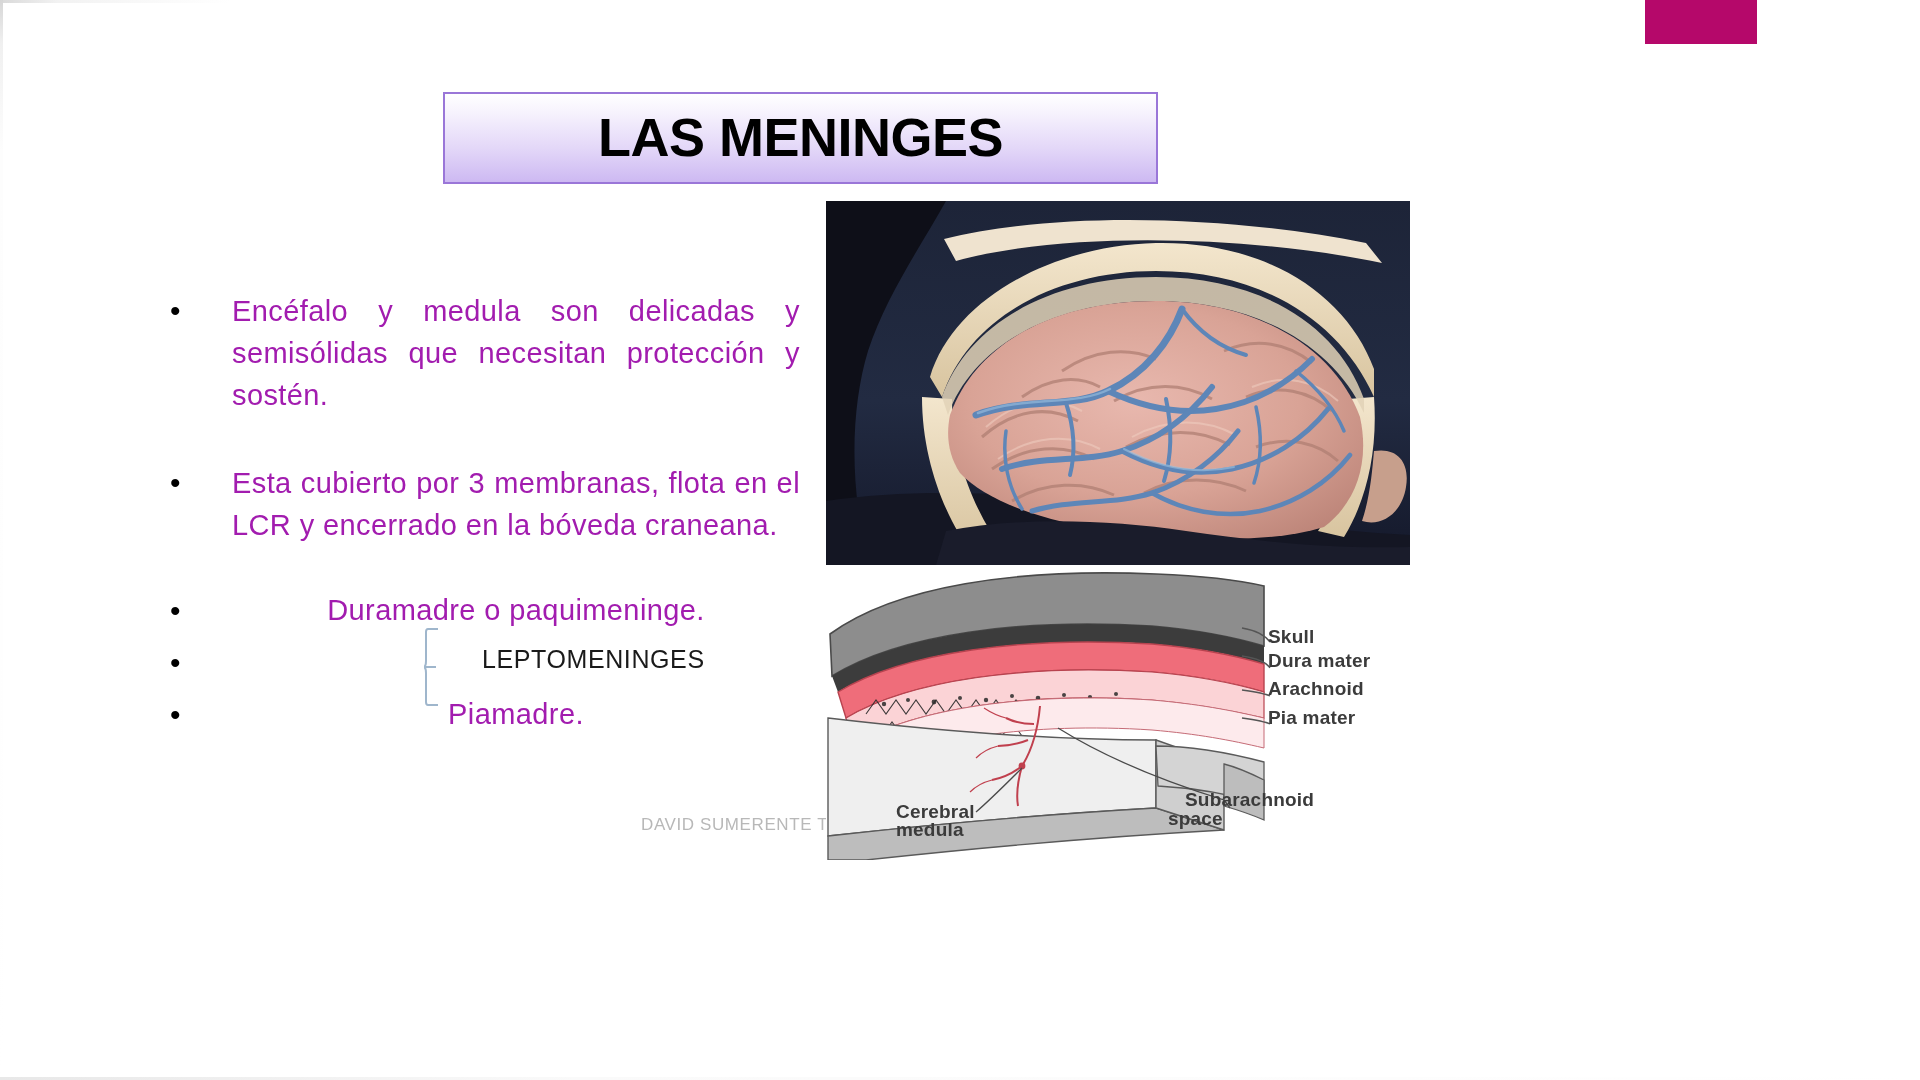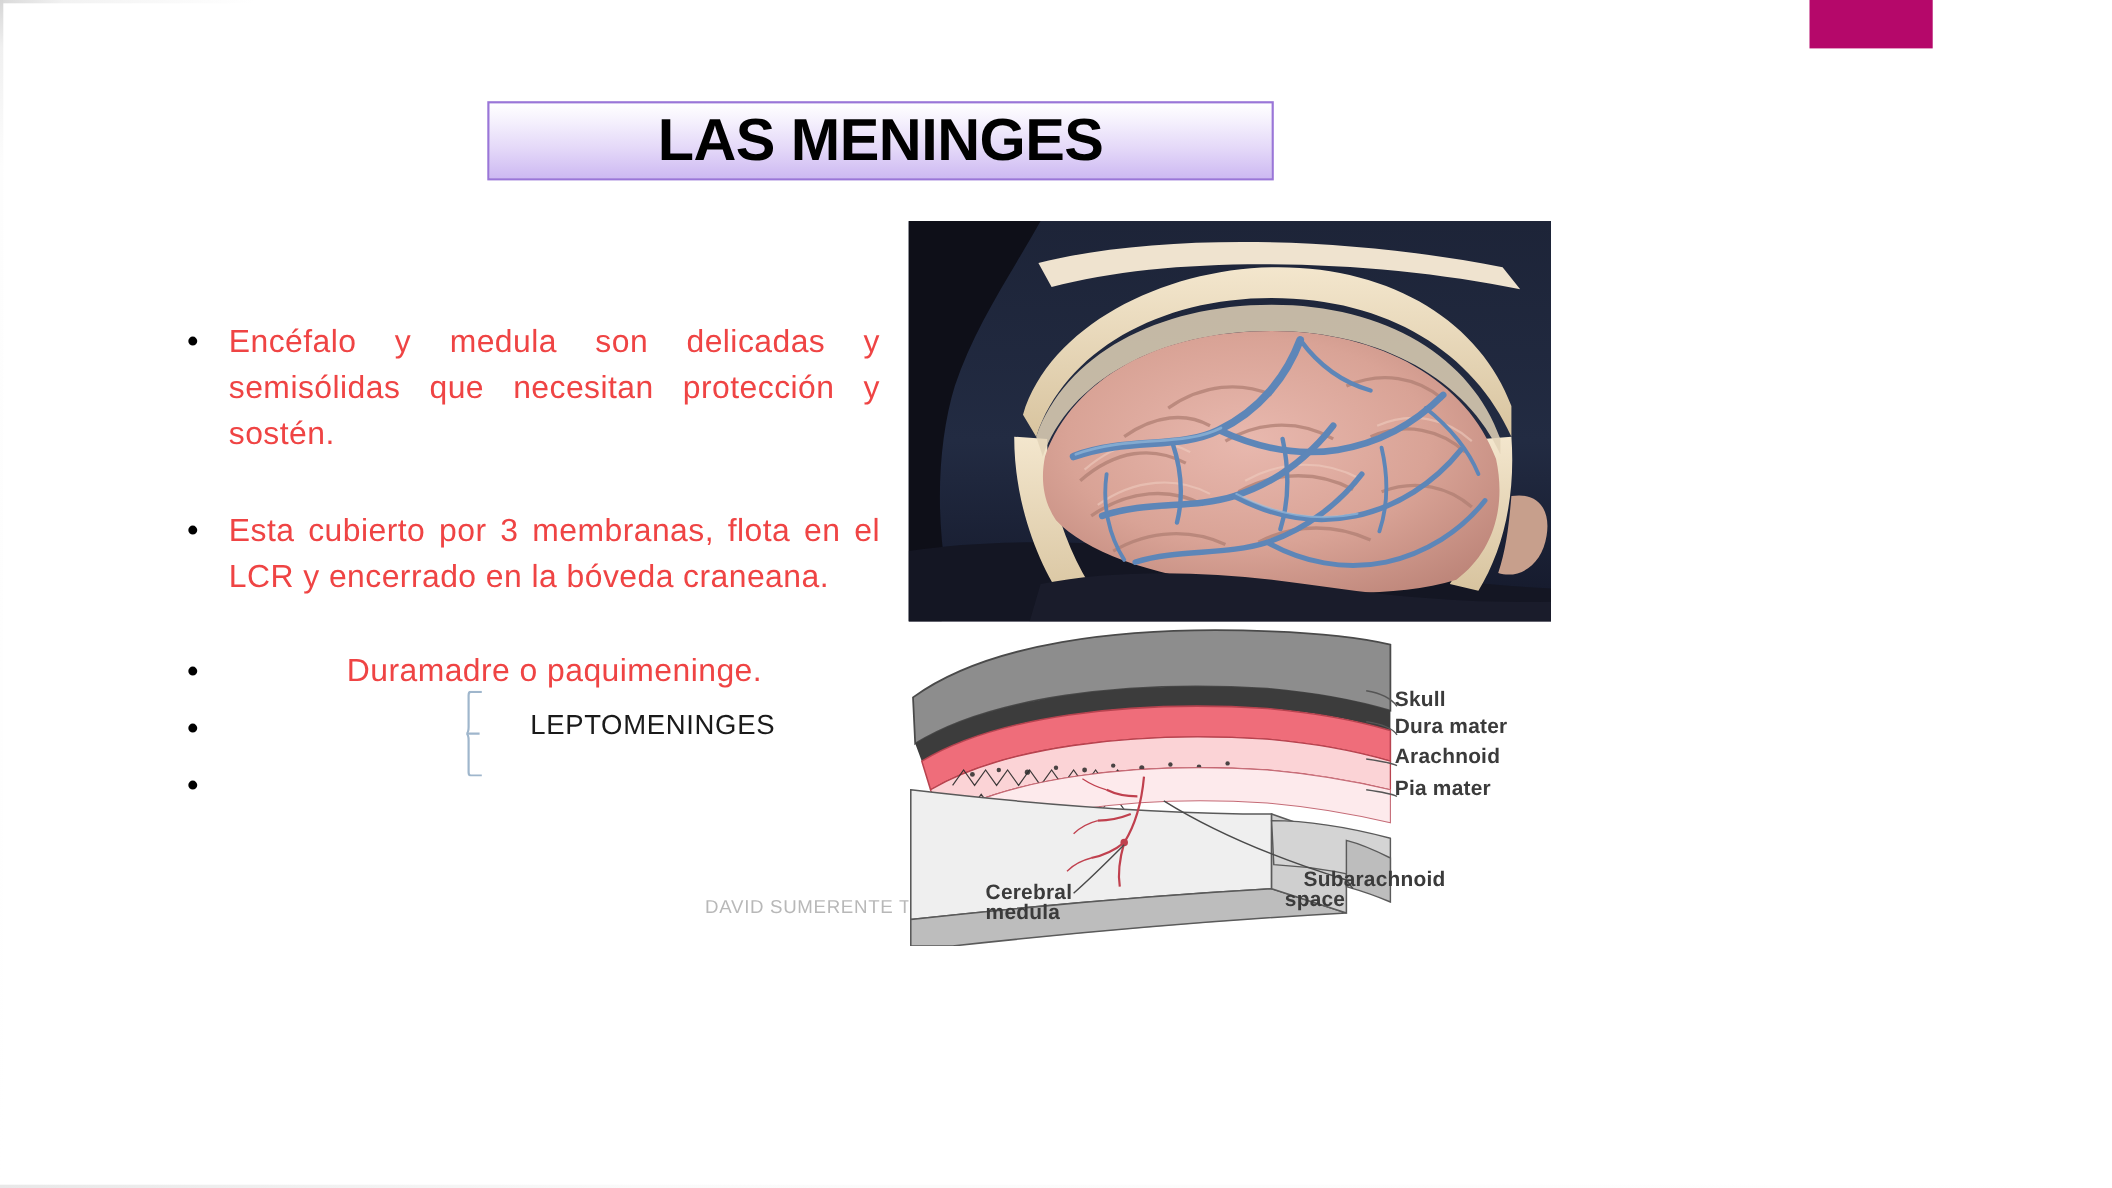--- a/index.html
+++ b/index.html
@@ -24,21 +24,21 @@
     background:linear-gradient(90deg,#e8e8e8 0%,#fafafa 30%,#ffffff 100%);}
 
   
   .magenta-block{
     position:absolute;left:1645px;top:-2px;width:112px;height:46px;
     background:#b5086a;
   }
 
   
   .title-box{
-    position:absolute;left:443px;top:92px;width:715px;height:72px;
+    position:absolute;left:443px;top:92px;width:715px;height:92px;
     box-sizing:border-box;
     border:2px solid #9a76d8;
     background:linear-gradient(180deg,#ffffff 0%,#f6f2fd 22%,#e3d7f8 62%,#cdb9f2 100%);
     display:flex;align-items:center;justify-content:center;
   }
   .title-text{
     font-size:54px;font-weight:bold;color:#000000;
     letter-spacing:-0.5px;line-height:1;
     text-align:center;
     font-family:"Liberation Sans", sans-serif;
@@ -53,24 +53,25 @@
     display:flex;align-items:flex-start;
     margin-bottom:0;
   }
   .bullet-dot{
     width:48px;flex:0 0 48px;
     font-size:30px;line-height:42px;color:#000;
     text-align:left;padding-left:10px;box-sizing:border-box;
   }
   .bullet-body{
     flex:1 1 auto;
-    font-size:29px;line-height:42px;color:#ef4444;
+    font-size:29px;line-height:42px;color:#a21caf;
     text-align:justify;
     letter-spacing:0.4px;
     font-family:"Liberation Sans", sans-serif;
+    margin-left:24px;
   }
   .bullet-body.nojust{text-align:center;}
   .gap-block{height:46px;}
   .gap-small{height:44px;}
 
   .list-tight .bullet-row{margin-bottom:10px;}
   .list-tight .bullet-body{line-height:40px;}
 
   
   .bracket-wrap{
@@ -143,20 +144,21 @@
     <div class="list-tight">
       <div class="bullet-row">
         <div class="bullet-dot">•</div>
         <div class="bullet-body nojust">Duramadre o paquimeninge.</div>
       </div>
       <div class="bullet-row">
         <div class="bullet-dot">•</div>
       </div>
       <div class="bullet-row">
         <div class="bullet-dot">•</div>
+        <div class="bullet-body nojust">Piamadre.</div>
       </div>
     </div>
 
   </div>
 
   <div class="bracket-wrap">
     <svg width="24" height="78" viewBox="0 0 24 78">
       <path d="M14 1 H4 Q2 1 2 4 V33 Q2 38 0 39 Q2 40 2 45 V74 Q2 77 4 77 H14" fill="none" stroke="#9fb6cc" stroke-width="2"></path>
       <path d="M0 39 H12" fill="none" stroke="#9fb6cc" stroke-width="2"></path>
     </svg>

